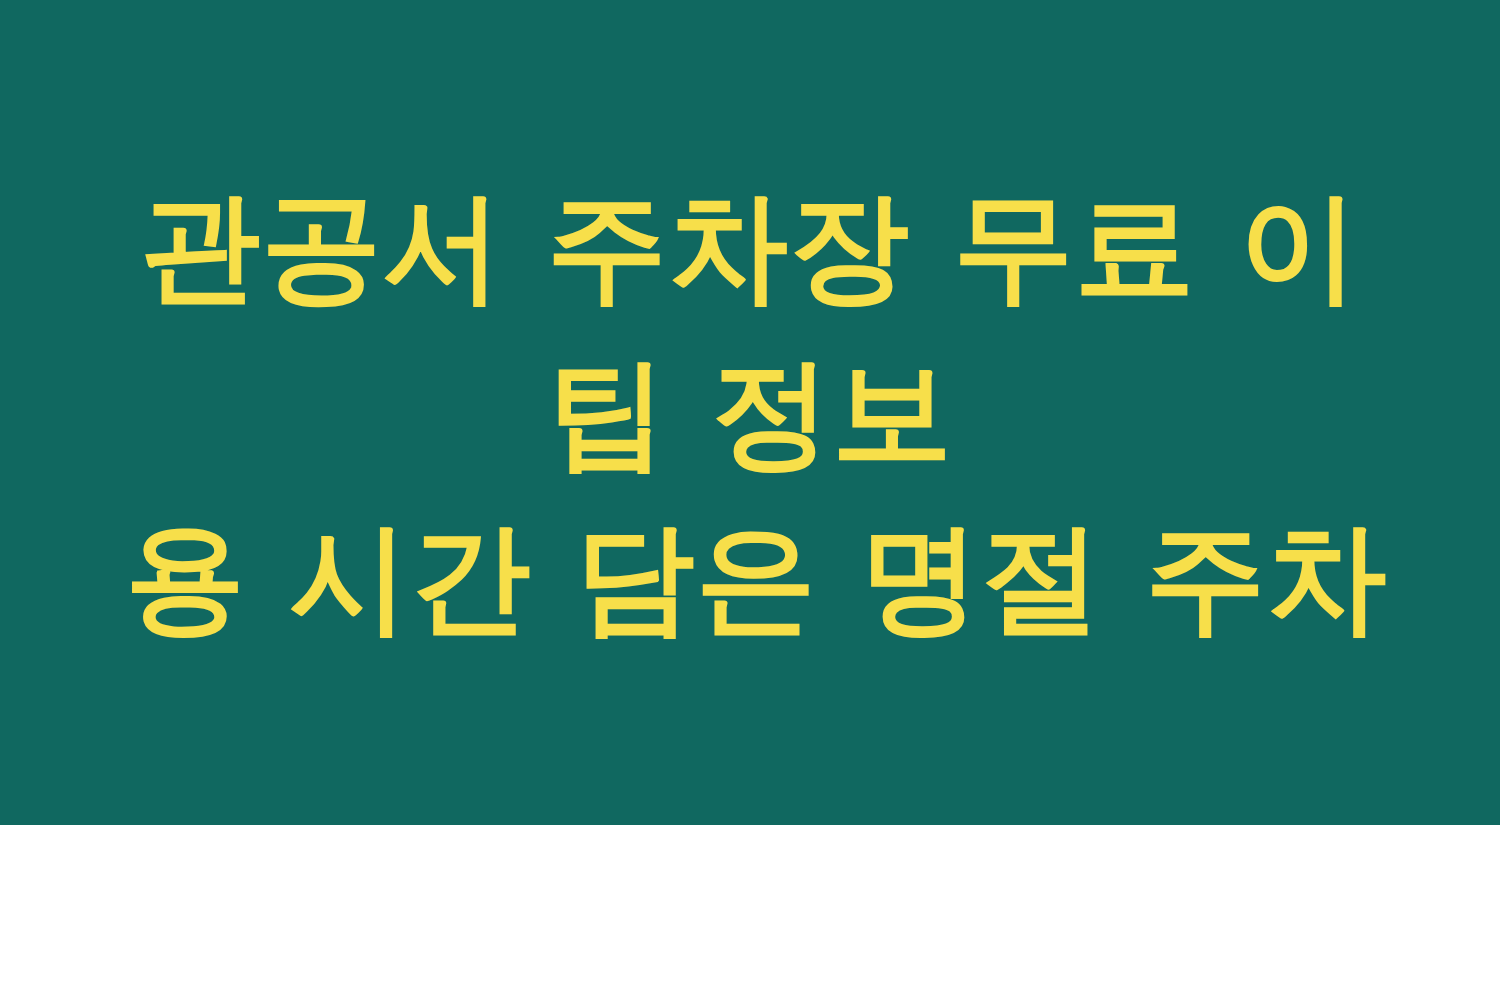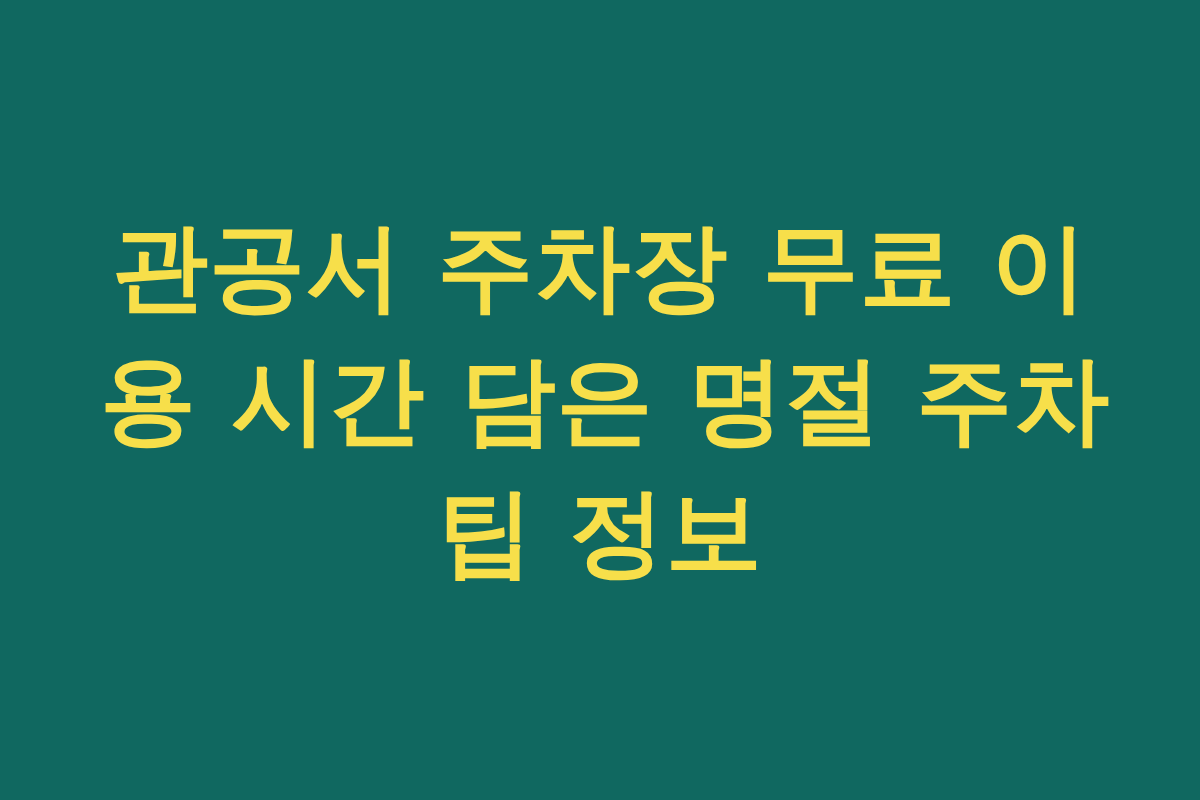--- a/index.html
+++ b/index.html
@@ -11,21 +11,21 @@
   body {
     width: 1200px;
     height: 800px;
     overflow: hidden;
     font-family: "Liberation Sans", "DejaVu Sans", sans-serif;
   }
 
   #banner {
     position: relative;
     width: 1200px;
-    height: 800px;
+    height: 660px;
     box-sizing: border-box;
     display: flex;
     align-items: center;
     justify-content: center;
     background: #106860;
     overflow: hidden;
   }
 
   #title-block {
     width: 1000px;
@@ -49,17 +49,17 @@
     white-space: nowrap;
   }
 </style>
 </head>
 <body>
 
 <div id="banner" style="background: rgb(16, 104, 96);">
 
   <h1 id="title-block" style="color: rgb(247, 223, 74); text-align: center;">
     <span class="headline-line">관공서 주차장 무료 이</span>
+    <span class="headline-line">팁 정보</span>
     <span class="headline-line">용 시간 담은 명절 주차</span>
-    <span class="headline-line">팁 정보</span>
   </h1>
 
 </div>
 
 </body></html>

